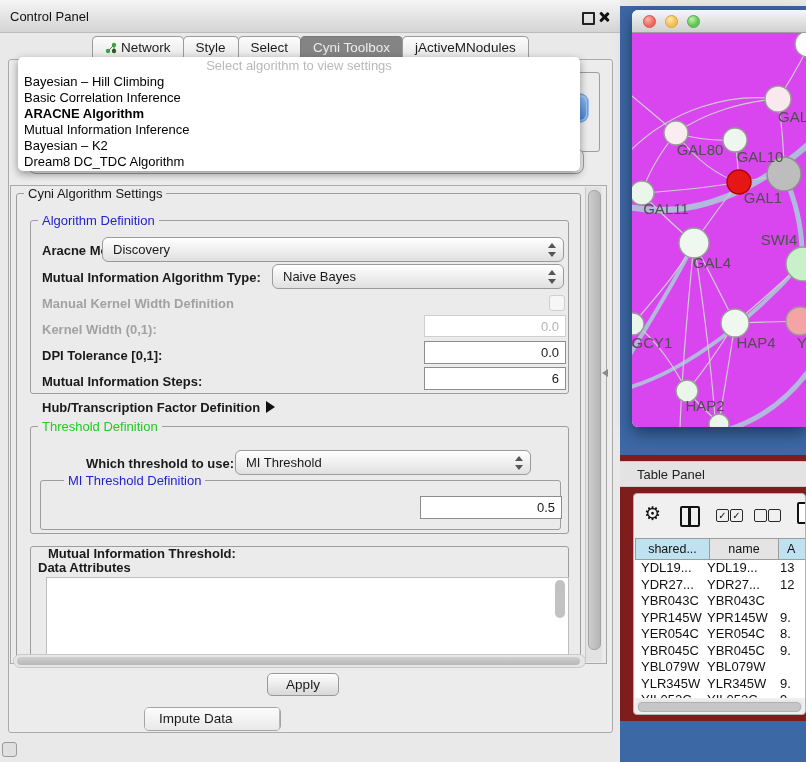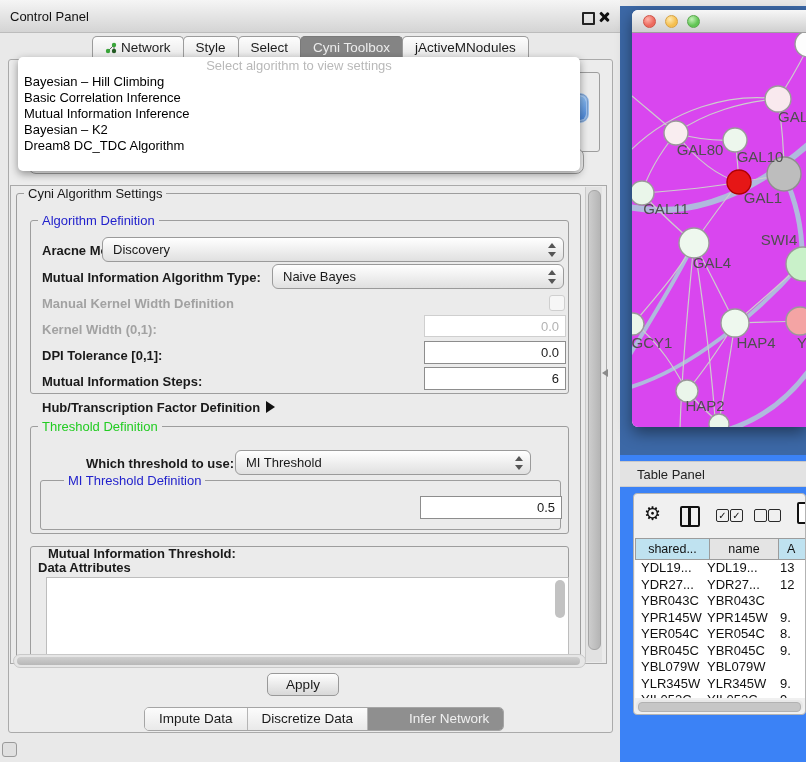--- a/index.html
+++ b/index.html
@@ -53,36 +53,36 @@
   .chk{position:absolute;width:14px;height:14px;border:1px solid #cfcfcf;border-radius:3px;background:#f6f6f6;}
   .tri-r{display:inline-block;width:0;height:0;border-top:6px solid transparent;border-bottom:6px solid transparent;border-left:9px solid #111;margin-left:6px;vertical-align:-1px;}
   .tri-d{display:inline-block;width:0;height:0;border-left:6px solid transparent;border-right:6px solid transparent;border-top:9px solid #111;margin-left:6px;vertical-align:1px;}
   .listbox{left:46px;top:577px;width:521px;height:78px;border:1px solid #bdbdbd;background:#fff;overflow:hidden;}
   .attr-item{height:18px;line-height:18px;padding-left:6px;font-size:13px;background:var(--sel);color:#fff;width:490px;}
   .list-vthumb{position:absolute;right:3px;top:2px;width:10px;height:38px;border-radius:5px;background:#c2c2c2;}
   .hscroll{left:13px;top:654px;width:573px;height:14px;background:#e6e6e6;border:1px solid #c9c9c9;border-radius:7px;box-sizing:border-box;}
   .hthumb{position:absolute;left:3px;top:2px;width:563px;height:8px;border-radius:4px;background:linear-gradient(#cfcfcf,#b8b8b8);}
   .btn{left:267px;top:673px;width:72px;height:23px;border:1px solid #999;border-radius:5px;
        background:linear-gradient(#fefefe,#d8d8d8);text-align:center;line-height:21px;font-size:13.5px;box-sizing:border-box;}
-  .btabs{left:144px;top:707px;height:22px;display:flex;border:1px solid #a5a5a5;border-radius:5px;overflow:hidden;z-index:2;}
+  .btabs{left:144px;top:707px;height:22px;display:flex;border:1px solid #a5a5a5;border-radius:5px;overflow:hidden;z-index:2;flex-direction:column;}
   .btab{line-height:22px;padding:0 14px;background:linear-gradient(#fcfcfc,#e9e9e9);border-right:1px solid #b5b5b5;font-size:13.5px;}
   .btab:last-child{border-right:none;}
   .btab.sel{background:#8f8f8f;color:#f0f0f0;padding-left:41px;}
   .mini-ico{left:2px;top:742px;width:13px;height:13px;border:1px solid #9a9a9a;border-radius:3px;background:#e0e0e0;}
   .split-arrow{left:602px;top:369px;width:0;height:0;border-top:4px solid transparent;border-bottom:4px solid transparent;border-right:6px solid #8a8a8a;}
   
   .desktop{left:620px;top:6px;width:186px;height:756px;background:var(--desktop);}
   .netwin{left:632px;top:10px;width:174px;height:417px;border-radius:6px 0 0 6px;overflow:hidden;
           box-shadow:0 6px 16px rgba(0,0,0,.45);background:#fff;}
   .nettitle{position:absolute;left:0;top:0;width:100%;height:23px;background:linear-gradient(#f7f7f7,#cfcfcf);border-bottom:1px solid #9e9e9e;box-sizing:border-box;}
   .light{position:absolute;top:5px;width:13px;height:13px;border-radius:50%;box-sizing:border-box;}
   .netcanvas{position:absolute;left:0;top:23px;width:174px;height:394px;background:#d946ef;}
   svg text{font-family:"Liberation Sans","DejaVu Sans",sans-serif;font-size:15px;fill:#4f4f4f;}
   
-  .tp-area{left:620px;top:455px;width:186px;height:307px;background:#3b82f6;}
+  .tp-area{left:620px;top:455px;width:186px;height:266px;background:#7f1d1d;}
   .tp-bar{position:absolute;left:0;top:6px;width:186px;height:26px;background:#e3e3e3;border-top:1px solid #c9c9c9;border-bottom:1px solid #cecece;box-sizing:border-box;}
   .tp-bar .t{position:absolute;left:17px;top:5px;font-size:13px;color:#222;}
   .tp-box{position:absolute;left:13px;top:38px;width:173px;height:222px;border:1px solid #b3b3b3;border-radius:4px;background:#f0f0f0;overflow:hidden;box-sizing:border-box;}
   .gear{position:absolute;left:10px;top:10px;font-size:19px;color:#111;line-height:19px;}
   .colico{position:absolute;left:46px;top:12px;width:16px;height:17px;border:2.5px solid #111;border-radius:2px;}
   .colico::before{content:"";position:absolute;left:6px;top:0;width:2.5px;height:17px;background:#111;}
   .cbx{position:absolute;width:11px;height:11px;border:1.5px solid #2a2a2a;border-radius:2px;font-size:10px;line-height:11px;text-align:center;color:#111;}
   .docico{position:absolute;left:163px;top:8px;width:14px;height:18px;border:2px solid #111;border-radius:2px;background:#fff;}
   .ttable{position:absolute;left:1px;top:44px;width:171px;height:160px;background:#fff;overflow:hidden;}
   .thead{position:absolute;left:0;top:0;height:22px;border:1px solid #9c9c9c;box-sizing:border-box;
@@ -139,20 +139,21 @@
   <div class="abs comboB">
     <span>gal-filtered.sif default node</span>
     <span class="stepper"></span>
   </div>
 
   <div class="abs popup">
     <div class="prompt">Select algorithm to view settings</div>
     <div>
         <div class="popup-item">Bayesian – Hill Climbing</div>
         <div class="popup-item">Basic Correlation Inference</div>
+        <div class="popup-item bold">ARACNE Algorithm</div>
         <div class="popup-item">Mutual Information Inference</div>
         <div class="popup-item">Bayesian – K2</div>
         <div class="popup-item">Dream8 DC_TDC Algorithm</div>
       </div>
   </div>
 
   <div class="abs scrollpane"></div>
   <div class="abs vscroll">
       <span class="vthumb"></span>
     </div>

